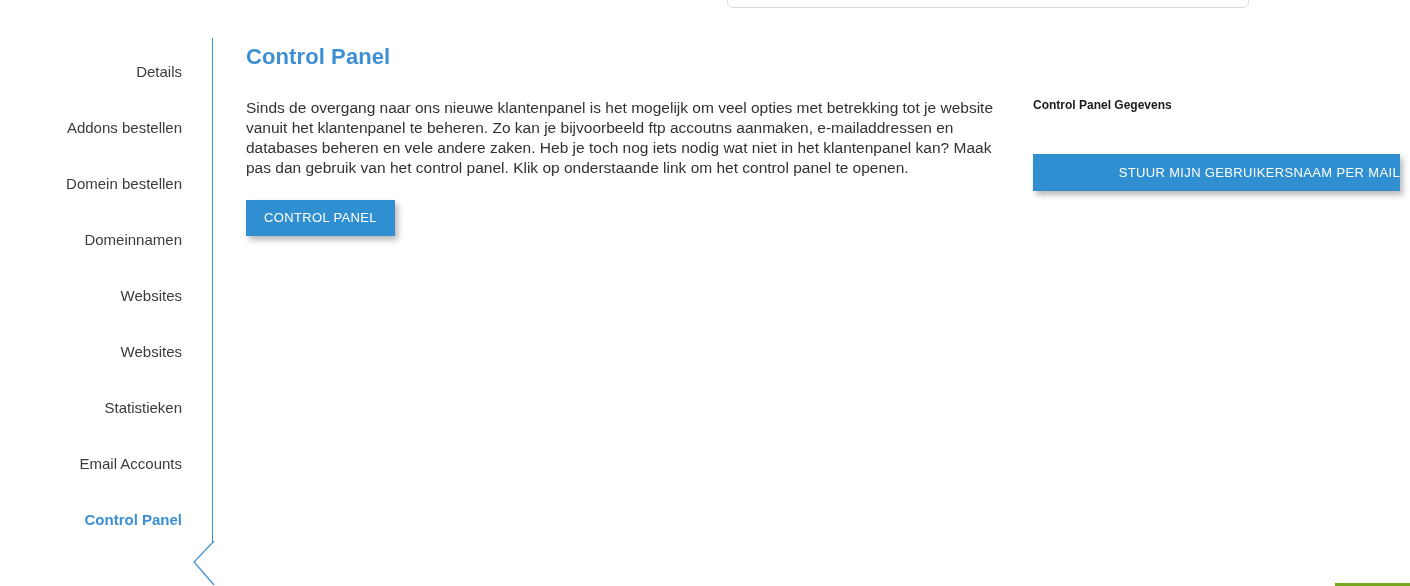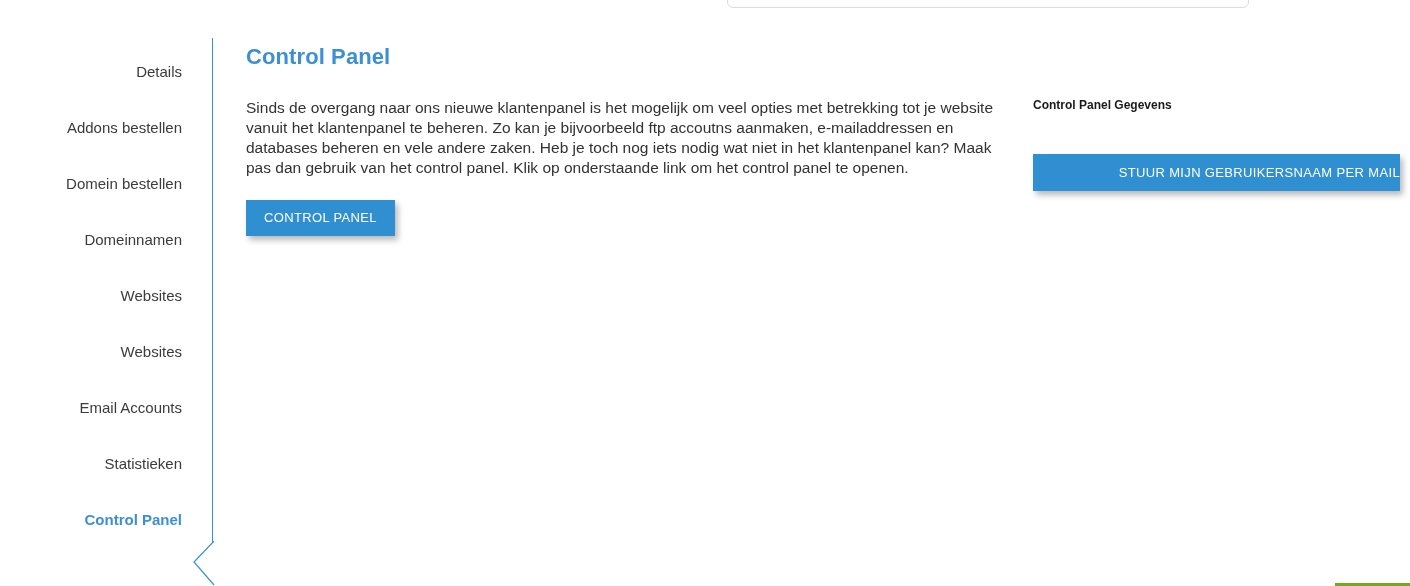--- a/index.html
+++ b/index.html
@@ -174,22 +174,22 @@
     
   </div>
 
   <nav id="sidebar">
     <a class="nav-item" href="#">Details</a>
     <a class="nav-item" href="#">Addons bestellen</a>
     <a class="nav-item" href="#">Domein bestellen</a>
     <a class="nav-item" href="#">Domeinnamen</a>
     <a class="nav-item" href="#">Websites</a>
     <a class="nav-item" href="#">Websites</a>
+    <a class="nav-item" href="#">Statistieken</a>
     <a class="nav-item" href="#">Email Accounts</a>
-    <a class="nav-item" href="#">Statistieken</a>
     <a class="nav-item active" href="#">Control Panel</a>
   </nav>
 
   <div id="nav-divider"></div>
 
   <div id="nav-chevron">
     <svg width="22" height="45" viewBox="0 0 22 45" fill="none" xmlns="http://www.w3.org/2000/svg">
       <path d="M21 0 L1 21 L21 44" stroke="#3d8fd4" stroke-width="1.2" fill="none"></path>
     </svg>
   </div>

